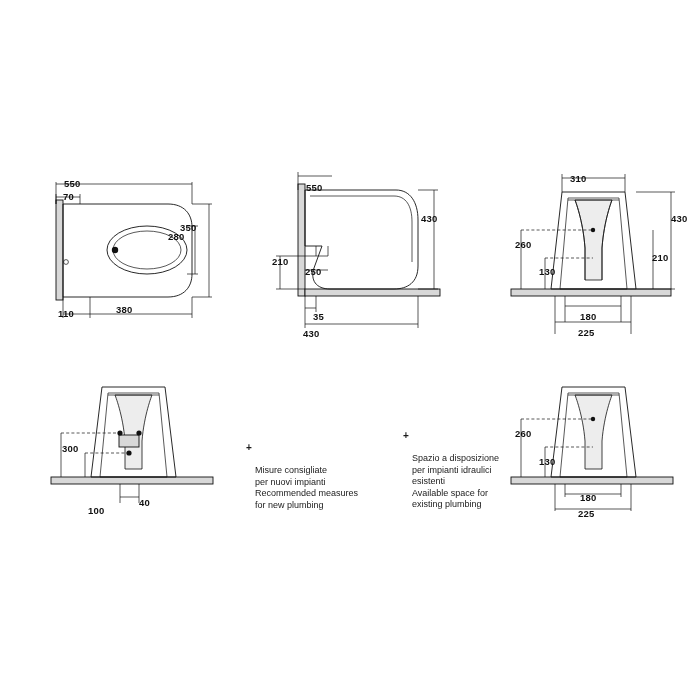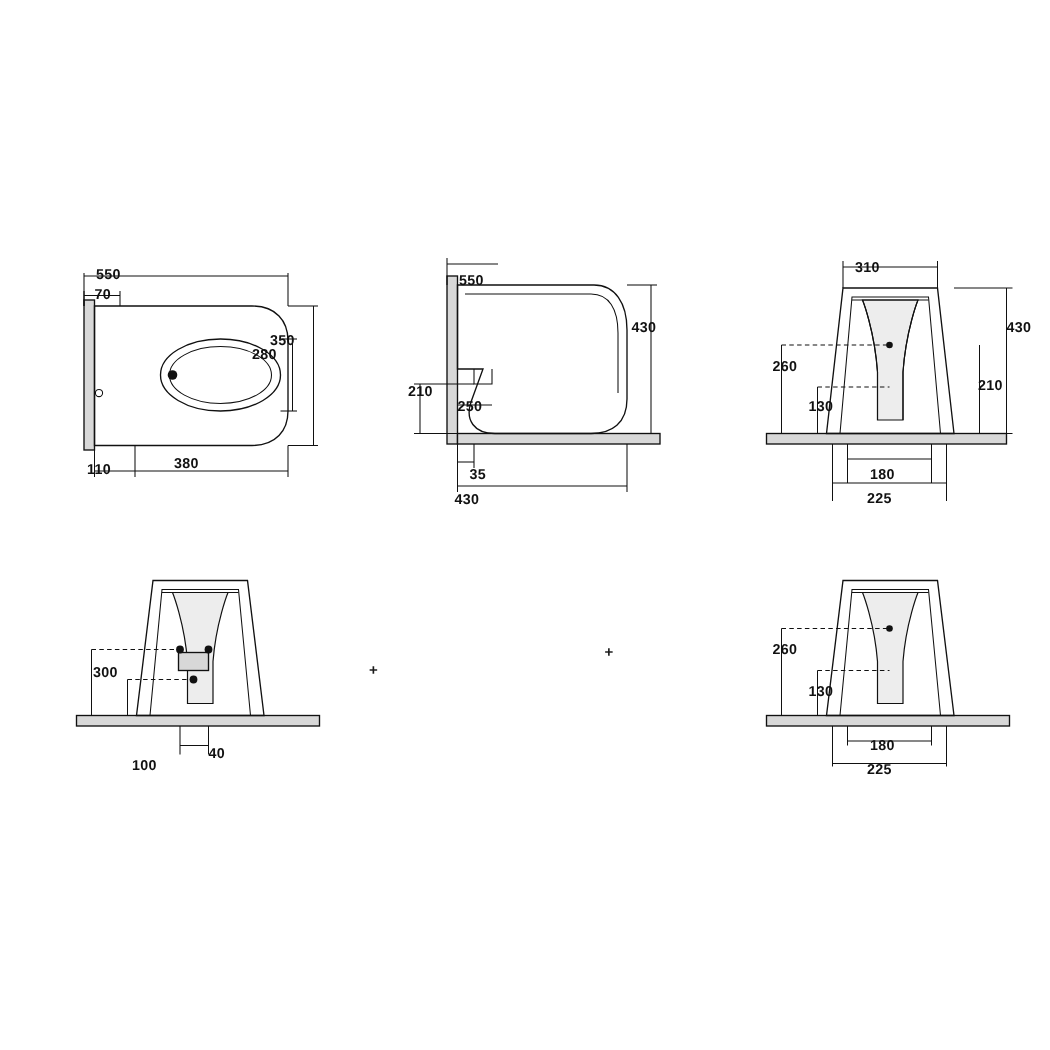--- a/index.html
+++ b/index.html
@@ -268,19 +268,28 @@
       <line class="ln-thin" x1="50" y1="124" x2="126" y2="124"></line>
     </svg>
   </div>
   <span class="dimtext" style="left:515px; top:428px;">260</span>
   <span class="dimtext" style="left:539px; top:456px;">130</span>
   <span class="dimtext" style="left:580px; top:492px;">180</span>
   <span class="dimtext" style="left:578px; top:508px;">225</span>
 
   <div class="legend" style="left:255px; top:442px; width:125px;">
     <span class="plus">+</span>
+    <span>Misure consigliate
+per nuovi impianti
+Recommended measures
+for new plumbing</span>
   </div>
 
   <div class="legend" style="left:412px; top:430px; width:130px;">
     <span class="plus">+</span>
+    <span>Spazio a disposizione
+per impianti idraulici
+esistenti
+Available space for
+existing plumbing</span>
   </div>
 
 </div>
 
 </body></html>

